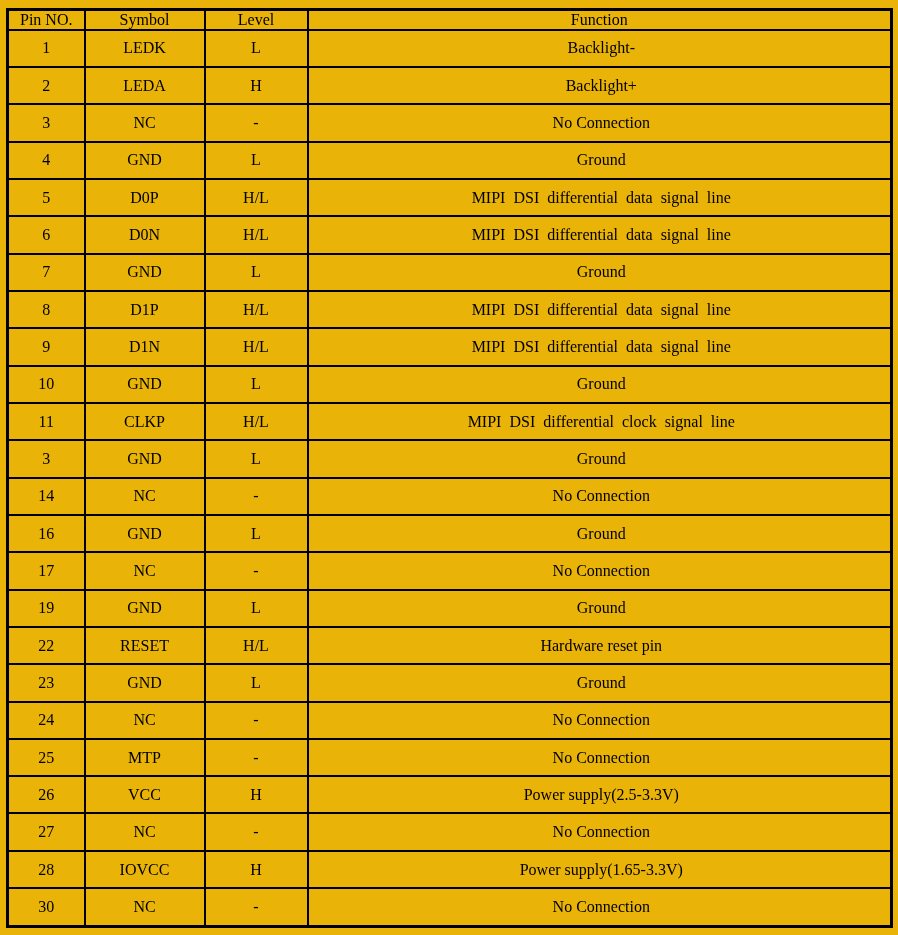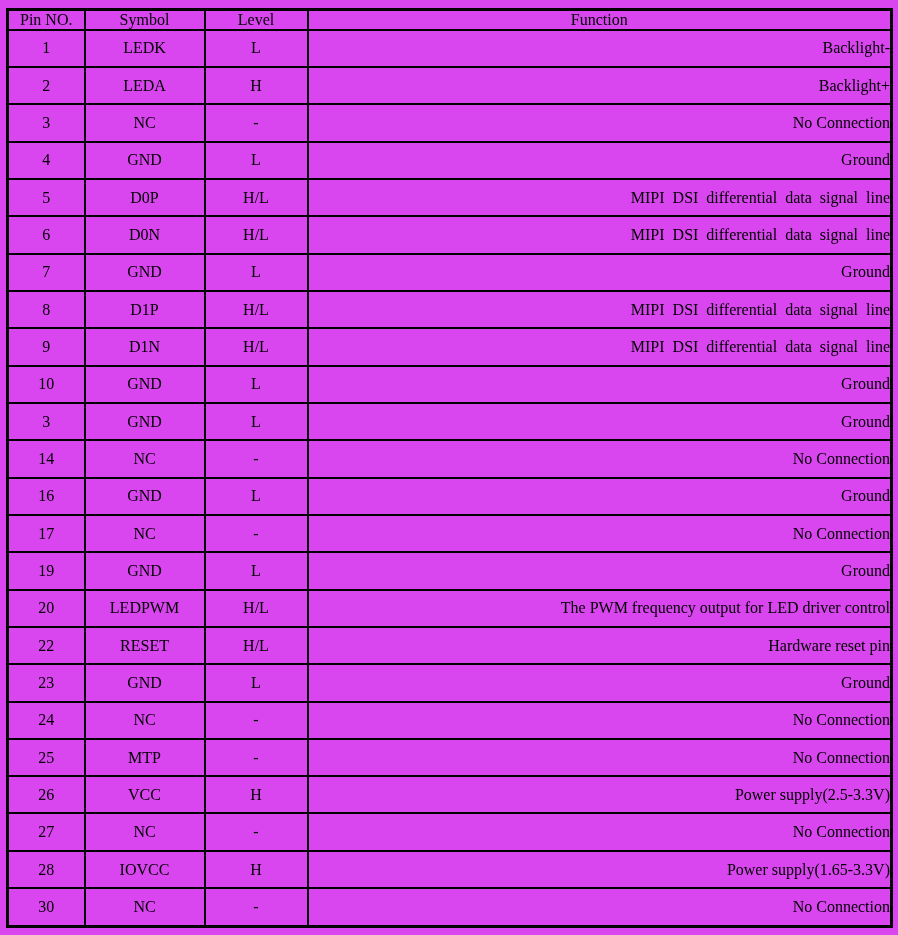--- a/index.html
+++ b/index.html
@@ -8,21 +8,21 @@
     background: #ffffff;
     width: 898px;
     height: 935px;
     font-family: "Liberation Serif", serif;
     color: #000000;
   }
   .page {
     position: relative;
     width: 898px;
     height: 935px;
-    background: #d946ef;
+    background: #eab308;
     overflow: hidden;
   }
   table.pin-table {
     position: absolute;
     left: 6px;
     top: 8px;
     width: 884px;
     height: 920px;
     border-collapse: collapse;
     table-layout: fixed;
@@ -37,21 +37,21 @@
     text-align: center;
     vertical-align: middle;
     line-height: 1.1;
     overflow: hidden;
   }
   .pin-table col.c-pin    { width: 77px; }
   .pin-table col.c-symbol { width: 120px; }
   .pin-table col.c-level  { width: 103px; }
   .pin-table col.c-func   { width: 584px; }
   .pin-table td.func {
-    text-align: right;
+    text-align: center;
     padding-left: 4px;
     white-space: pre-wrap;
   }
 </style>
 </head>
 <body>
 
 <div class="page">
   <table class="pin-table">
     <colgroup>
@@ -123,20 +123,26 @@
           <td>H/L</td>
           <td class="func">MIPI  DSI  differential  data  signal  line</td>
         </tr>
         <tr>
           <td>10</td>
           <td>GND</td>
           <td>L</td>
           <td class="func">Ground</td>
         </tr>
         <tr>
+          <td>11</td>
+          <td>CLKP</td>
+          <td>H/L</td>
+          <td class="func">MIPI  DSI  differential  clock  signal  line</td>
+        </tr>
+        <tr>
           <td>3</td>
           <td>GND</td>
           <td>L</td>
           <td class="func">Ground</td>
         </tr>
         <tr>
           <td>14</td>
           <td>NC</td>
           <td>-</td>
           <td class="func">No Connection</td>
@@ -151,26 +157,20 @@
           <td>17</td>
           <td>NC</td>
           <td>-</td>
           <td class="func">No Connection</td>
         </tr>
         <tr>
           <td>19</td>
           <td>GND</td>
           <td>L</td>
           <td class="func">Ground</td>
-        </tr>
-        <tr>
-          <td>20</td>
-          <td>LEDPWM</td>
-          <td>H/L</td>
-          <td class="func">The PWM frequency output for LED driver control</td>
         </tr>
         <tr>
           <td>22</td>
           <td>RESET</td>
           <td>H/L</td>
           <td class="func">Hardware reset pin</td>
         </tr>
         <tr>
           <td>23</td>
           <td>GND</td>

